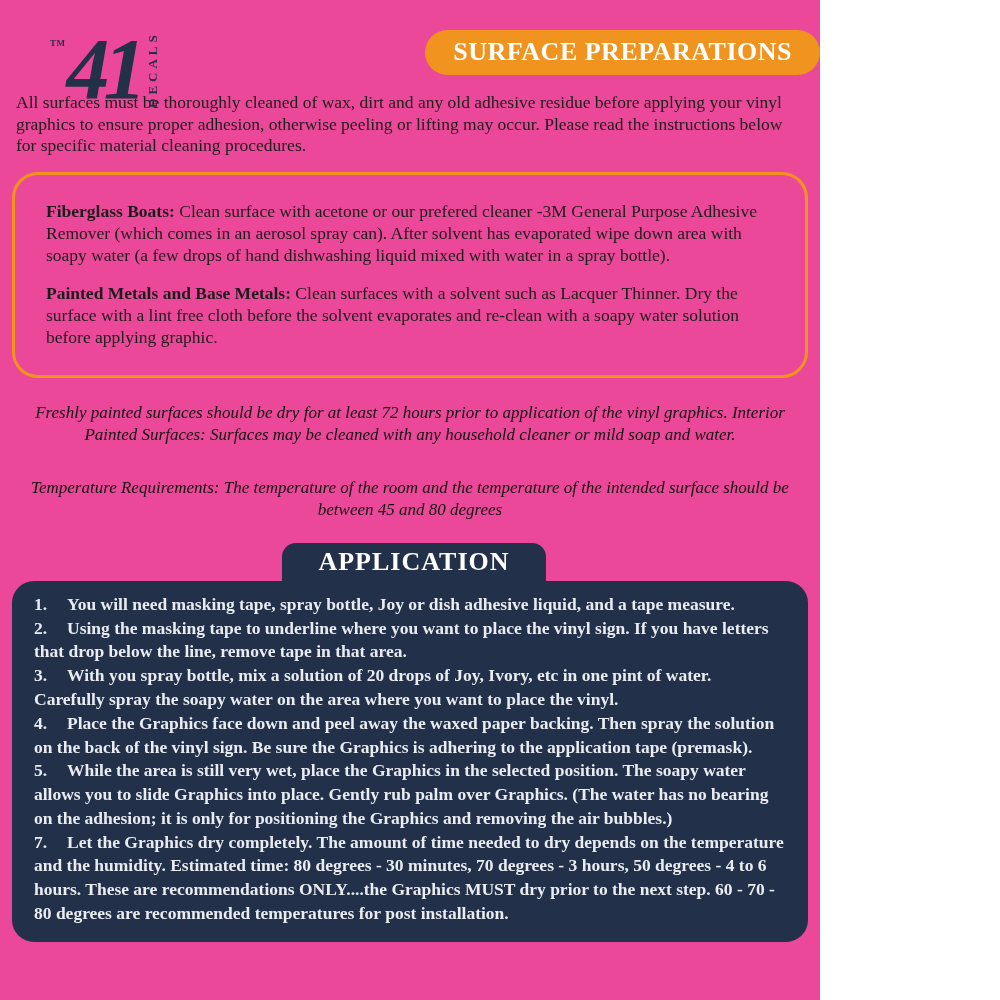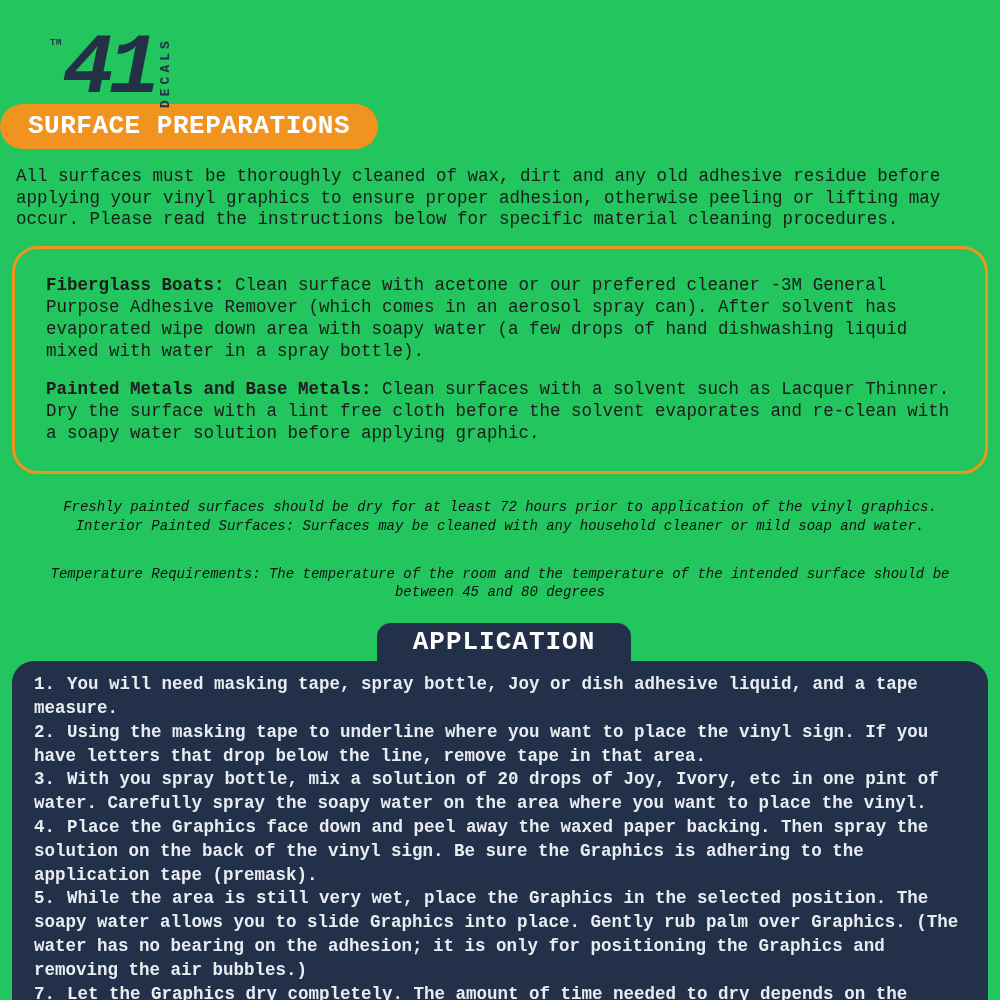--- a/index.html
+++ b/index.html
@@ -1,40 +1,40 @@
 <!DOCTYPE html>
 <html><head>
 <meta charset="utf-8">
 <style>
   * { margin:0; padding:0; box-sizing:border-box; }
   html,body { background:#ffffff; }
   .page {
     position:relative;
-    width:1000px; height:1000px;
-    background:#22c55e;
-    font-family:Liberation Mono, monospace;
+    width:820px; height:1000px;
+    background:#ec4899;
+    font-family:Liberation Serif, serif;
     color:#1c1c1c;
     overflow:hidden;
   }
 
   
   .logo { position:absolute; left:50px; top:30px; display:flex; align-items:flex-start; color:#233146; }
   .logo-tm { font-size:9px; font-weight:bold; margin-top:8px; margin-right:1px; letter-spacing:0.5px; }
   .logo-number {
     font-size:86px; font-weight:bold; font-style:italic;
     line-height:78px; letter-spacing:-6px; color:#233146;
   }
   .logo-vertical {
     writing-mode:vertical-rl; transform:rotate(180deg);
     font-size:13px; font-weight:bold; letter-spacing:4px;
     margin-left:4px; margin-top:2px; height:76px; color:#233146;
   }
 
   
-  .banner-row { text-align:left; padding-top:104px; }
+  .banner-row { text-align:right; padding-top:30px;margin-left:28px; }
   .orange-banner {
     display:inline-block;
     background:#f0931f; color:#ffffff;
     font-size:26px; font-weight:bold; letter-spacing:0.5px;
     padding:7px 28px 8px;
     border-radius:24px;
   }
 
   
   .intro {
@@ -50,21 +50,21 @@
     border-radius:26px;
     padding:9px 15px 11px;
     font-size:17.5px; line-height:1.26;
   }
   .prep-box p { margin:16px; }
   .mat-label { font-weight:bold; }
 
   
   .note {
     font-style:italic; text-align:center;
-    font-size:14px; line-height:1.3;
+    font-size:17px; line-height:1.3;
     color:#111111;
   }
   .note-painted { margin:24px 30px 0; }
   .note-temp { margin:30px 24px 0; }
   .note-temp .bold-line { font-weight:bold; }
 
   
   .app-tab-row { text-align:center; margin-top:22px; position:relative; z-index:2;padding-left:8px; }
   .app-tab {
     display:inline-block;

